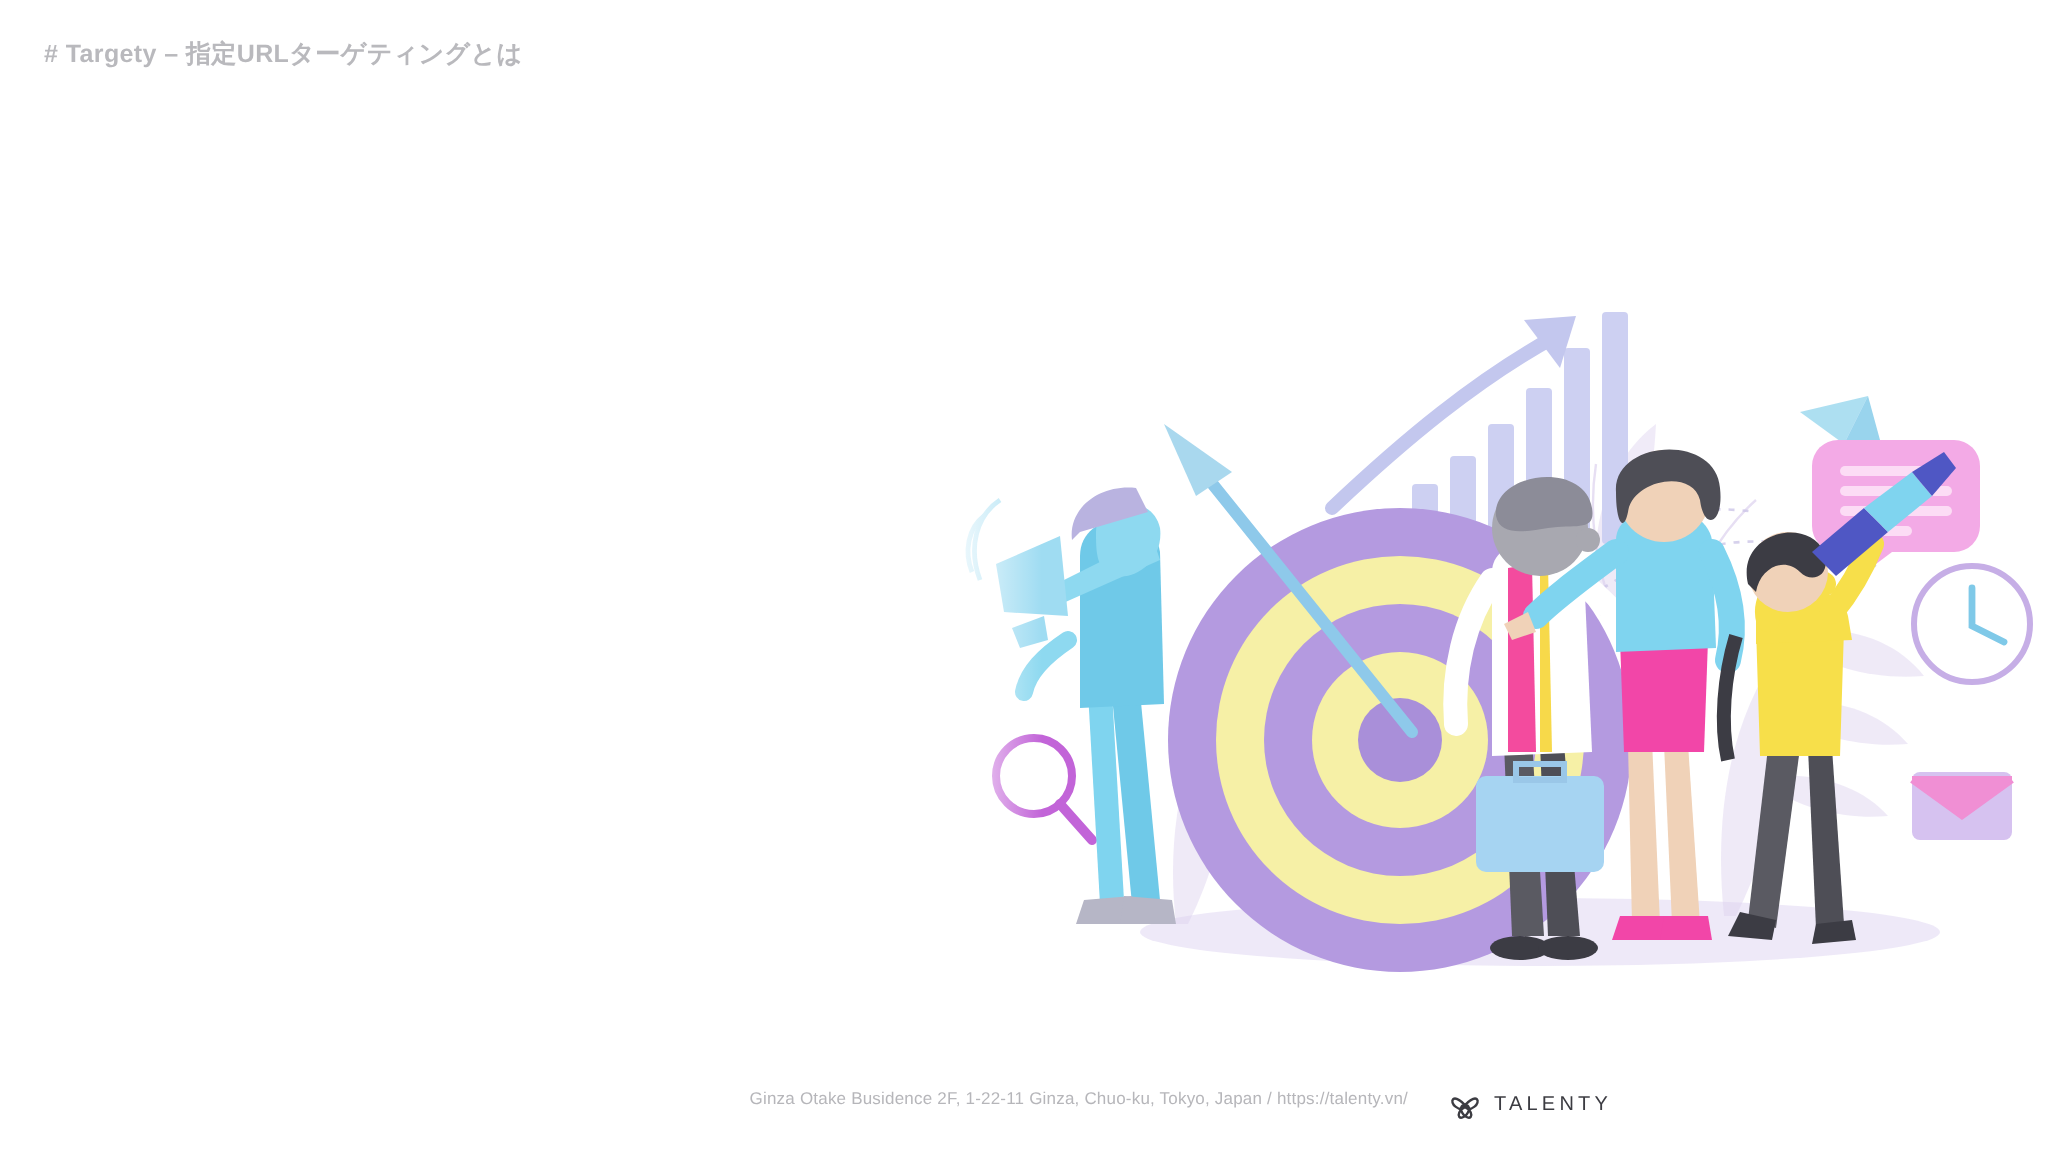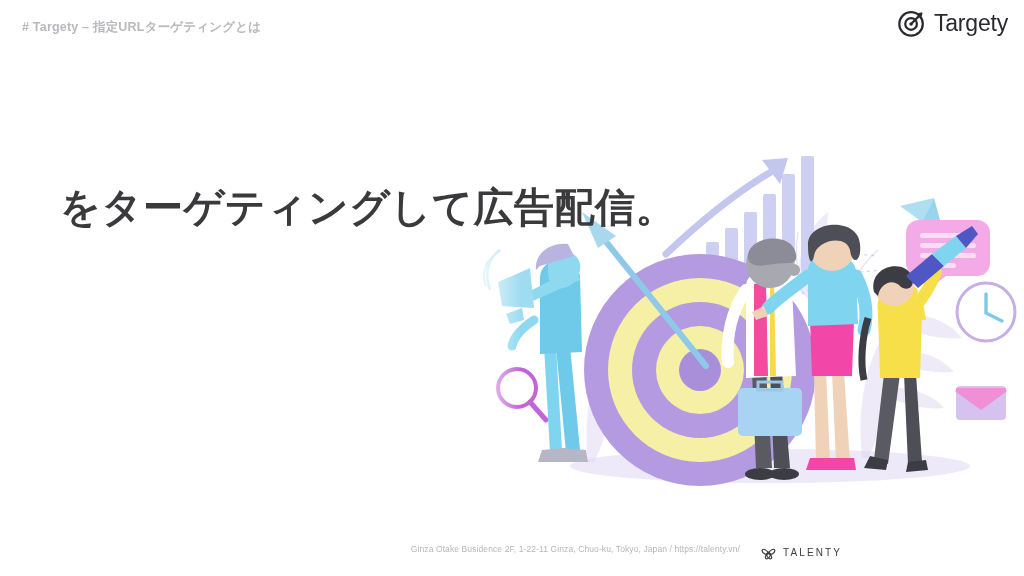--- a/index.html
+++ b/index.html
@@ -86,21 +86,20 @@
   }
   .illustration svg { display: block; width: 100%; height: 100%; }
 
   
   .slide-footer {
     position: absolute;
     left: 0;
     bottom: 0;
     width: 820px;
     height: 56px;
-    margin-left: 36px;
   }
   .footer-address {
     position: absolute;
     right: 116px;
     bottom: 22px;
     font-size: 8.5px;
     color: #b6b6ba;
     white-space: nowrap;
     letter-spacing: 0.1px;
   }
@@ -122,30 +121,20 @@
   }
 </style>
 </head>
 <body>
 
 <div id="slide">
 
   <div class="slide-header">
     <div class="header-eyebrow"># Targety – 指定URLターゲティングとは</div>
 
-    <div class="brand-logo">
-      <svg class="brand-mark" viewBox="0 0 32 32">
-        <circle cx="15" cy="17" r="12.5" fill="none" stroke="#2a2a2e" stroke-width="2.4"></circle>
-        <circle cx="15" cy="17" r="6.2" fill="none" stroke="#2a2a2e" stroke-width="2.4"></circle>
-        <circle cx="15" cy="17" r="1.9" fill="#2a2a2e"></circle>
-        <path d="M15 17 L26 6" stroke="#2a2a2e" stroke-width="2.4" stroke-linecap="round"></path>
-        <path d="M22.2 5.4 L26.8 5.0 L26.4 9.6 Z" fill="#2a2a2e"></path>
-      </svg>
-      <div class="brand-name">Targety</div>
-    </div>
   </div>
 
   <div class="illustration">
     <svg viewBox="0 0 554 450" xmlns="http://www.w3.org/2000/svg">
       <defs>
         <linearGradient id="fadeLeft" x1="0" y1="0" x2="1" y2="0">
           <stop offset="0" stop-color="#ffffff" stop-opacity="1"></stop>
           <stop offset="0.30" stop-color="#ffffff" stop-opacity="0"></stop>
         </linearGradient>
       </defs>
@@ -305,21 +294,20 @@
           <path d="M462 184 L486 166 L496 178 L474 196 Z" fill="#7fd4ef"></path>
           <path d="M486 166 L502 156 L508 164 L496 178 Z" fill="#4f57c4"></path>
         </g>
       </g>
 
       <rect x="0" y="0" width="170" height="450" fill="url(#fadeLeft)"></rect>
     </svg>
   </div>
 
   <div class="headline">
-    <div class="headline-line line-dark">をターゲティングして広告配信。</div>
   </div>
 
   <div class="slide-footer">
     <div class="footer-address">Ginza Otake Busidence 2F, 1-22-11 Ginza, Chuo-ku, Tokyo, Japan / https://talenty.vn/</div>
 
     <div class="footer-logo">
       <svg class="footer-mark" viewBox="0 0 24 24">
         <g fill="none" stroke="#3c3c42" stroke-width="1.5">
           <path d="M12 12 C4 4 2 10 6 13 C10 16 12 14 12 12 Z"></path>
           <path d="M12 12 C20 4 22 10 18 13 C14 16 12 14 12 12 Z"></path>

